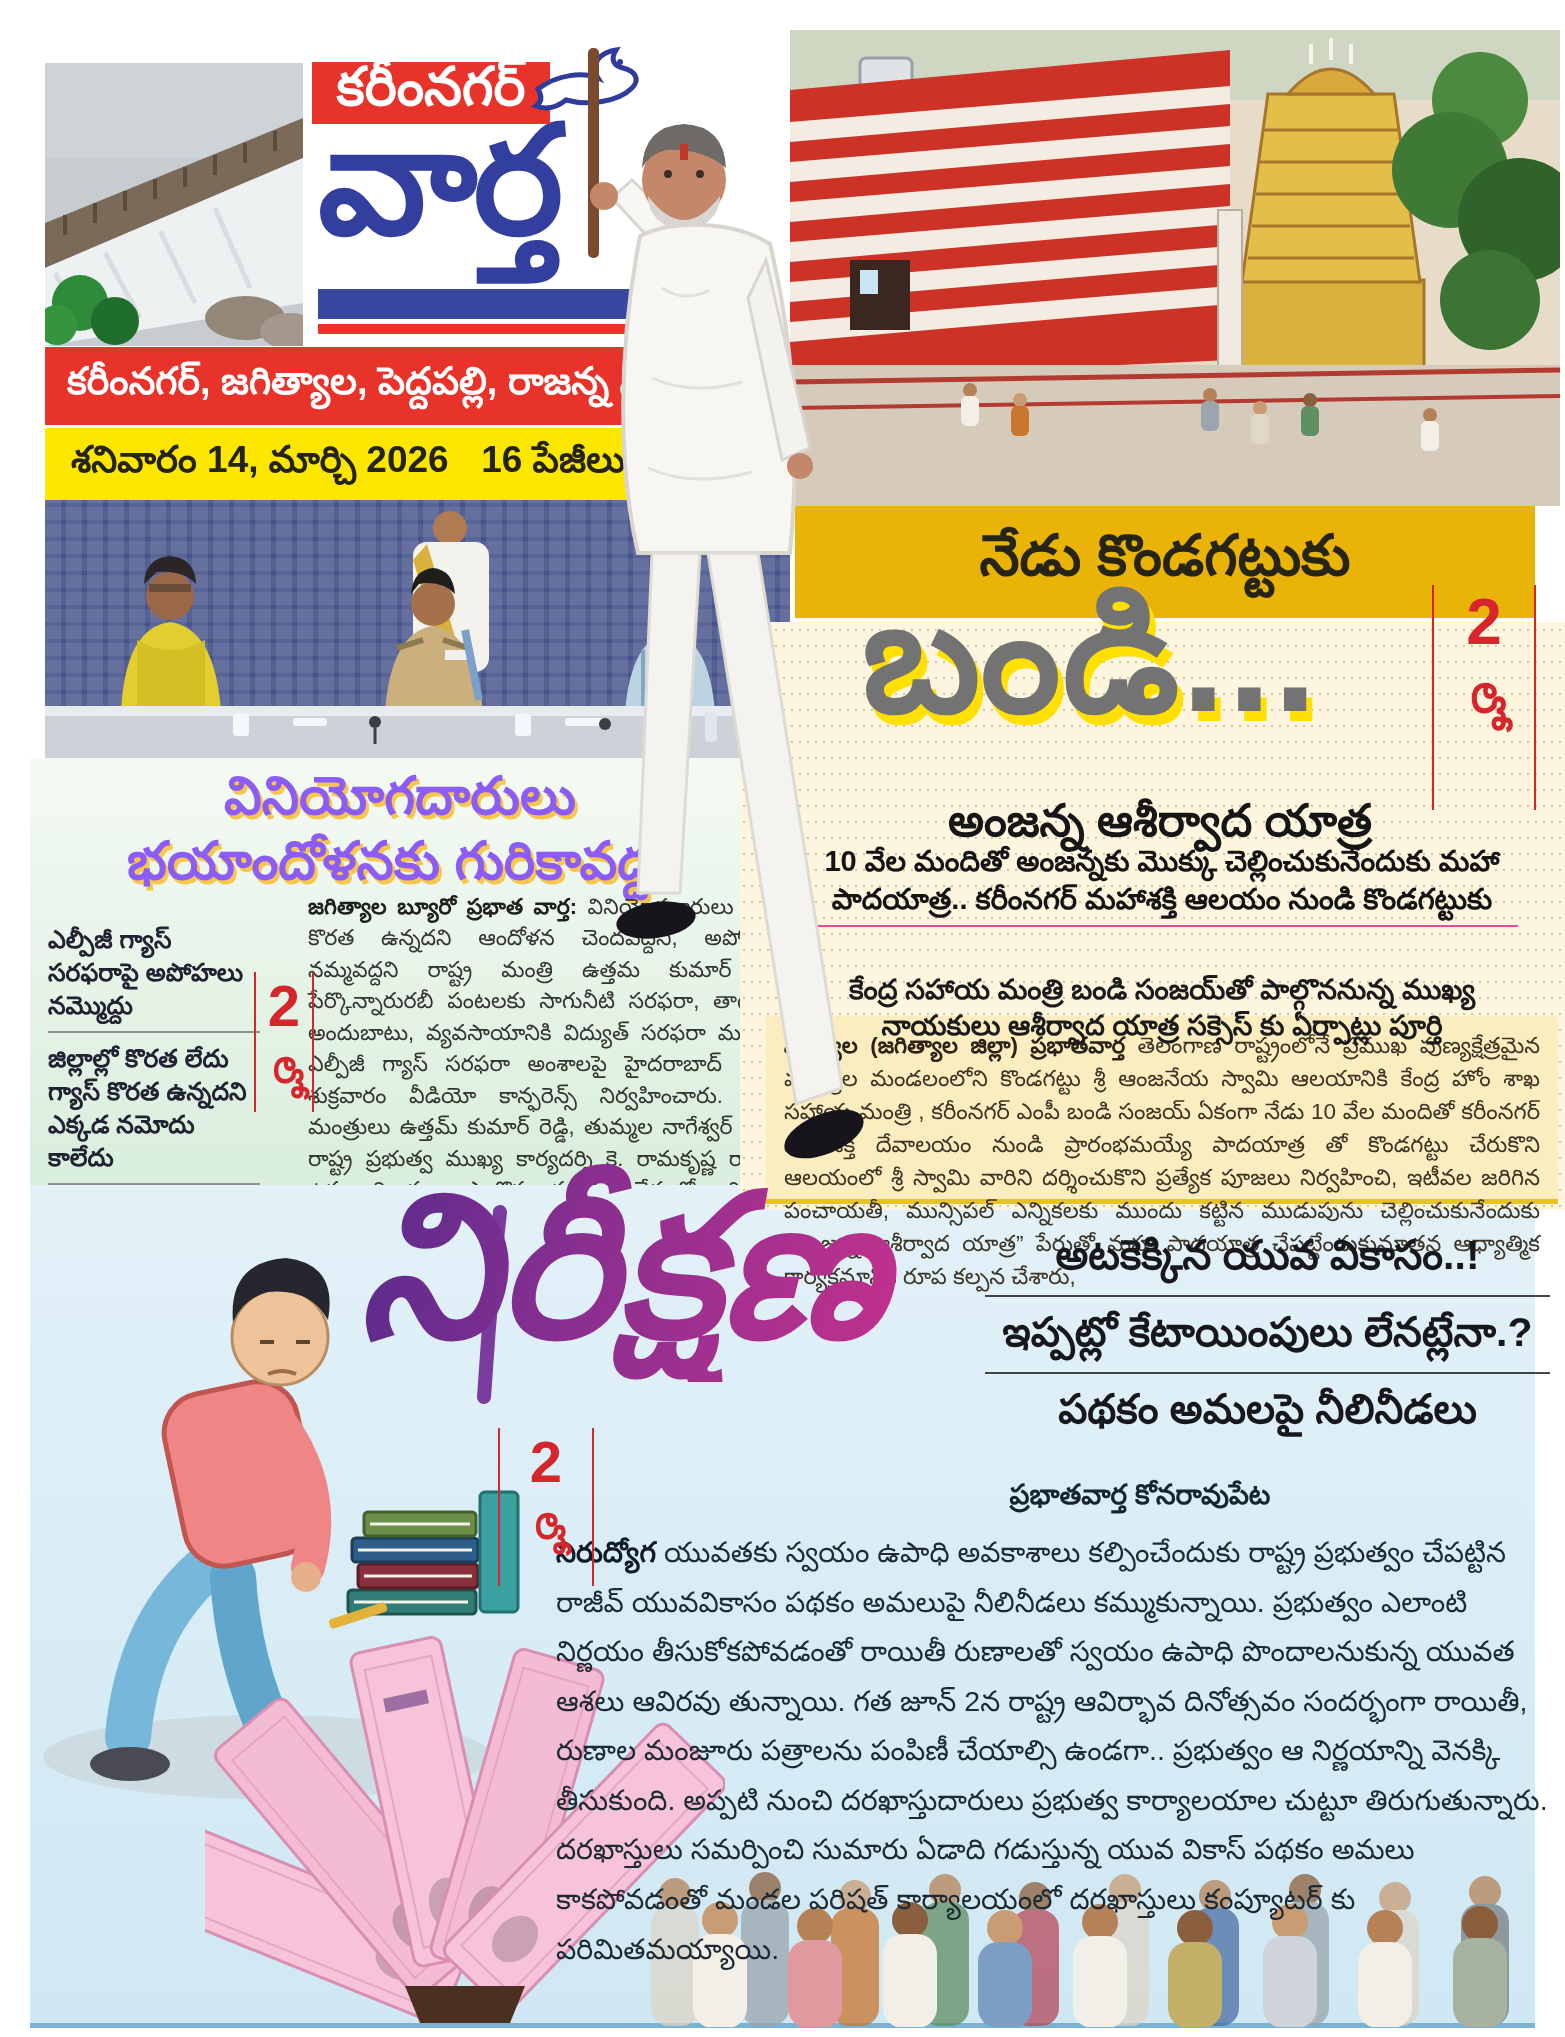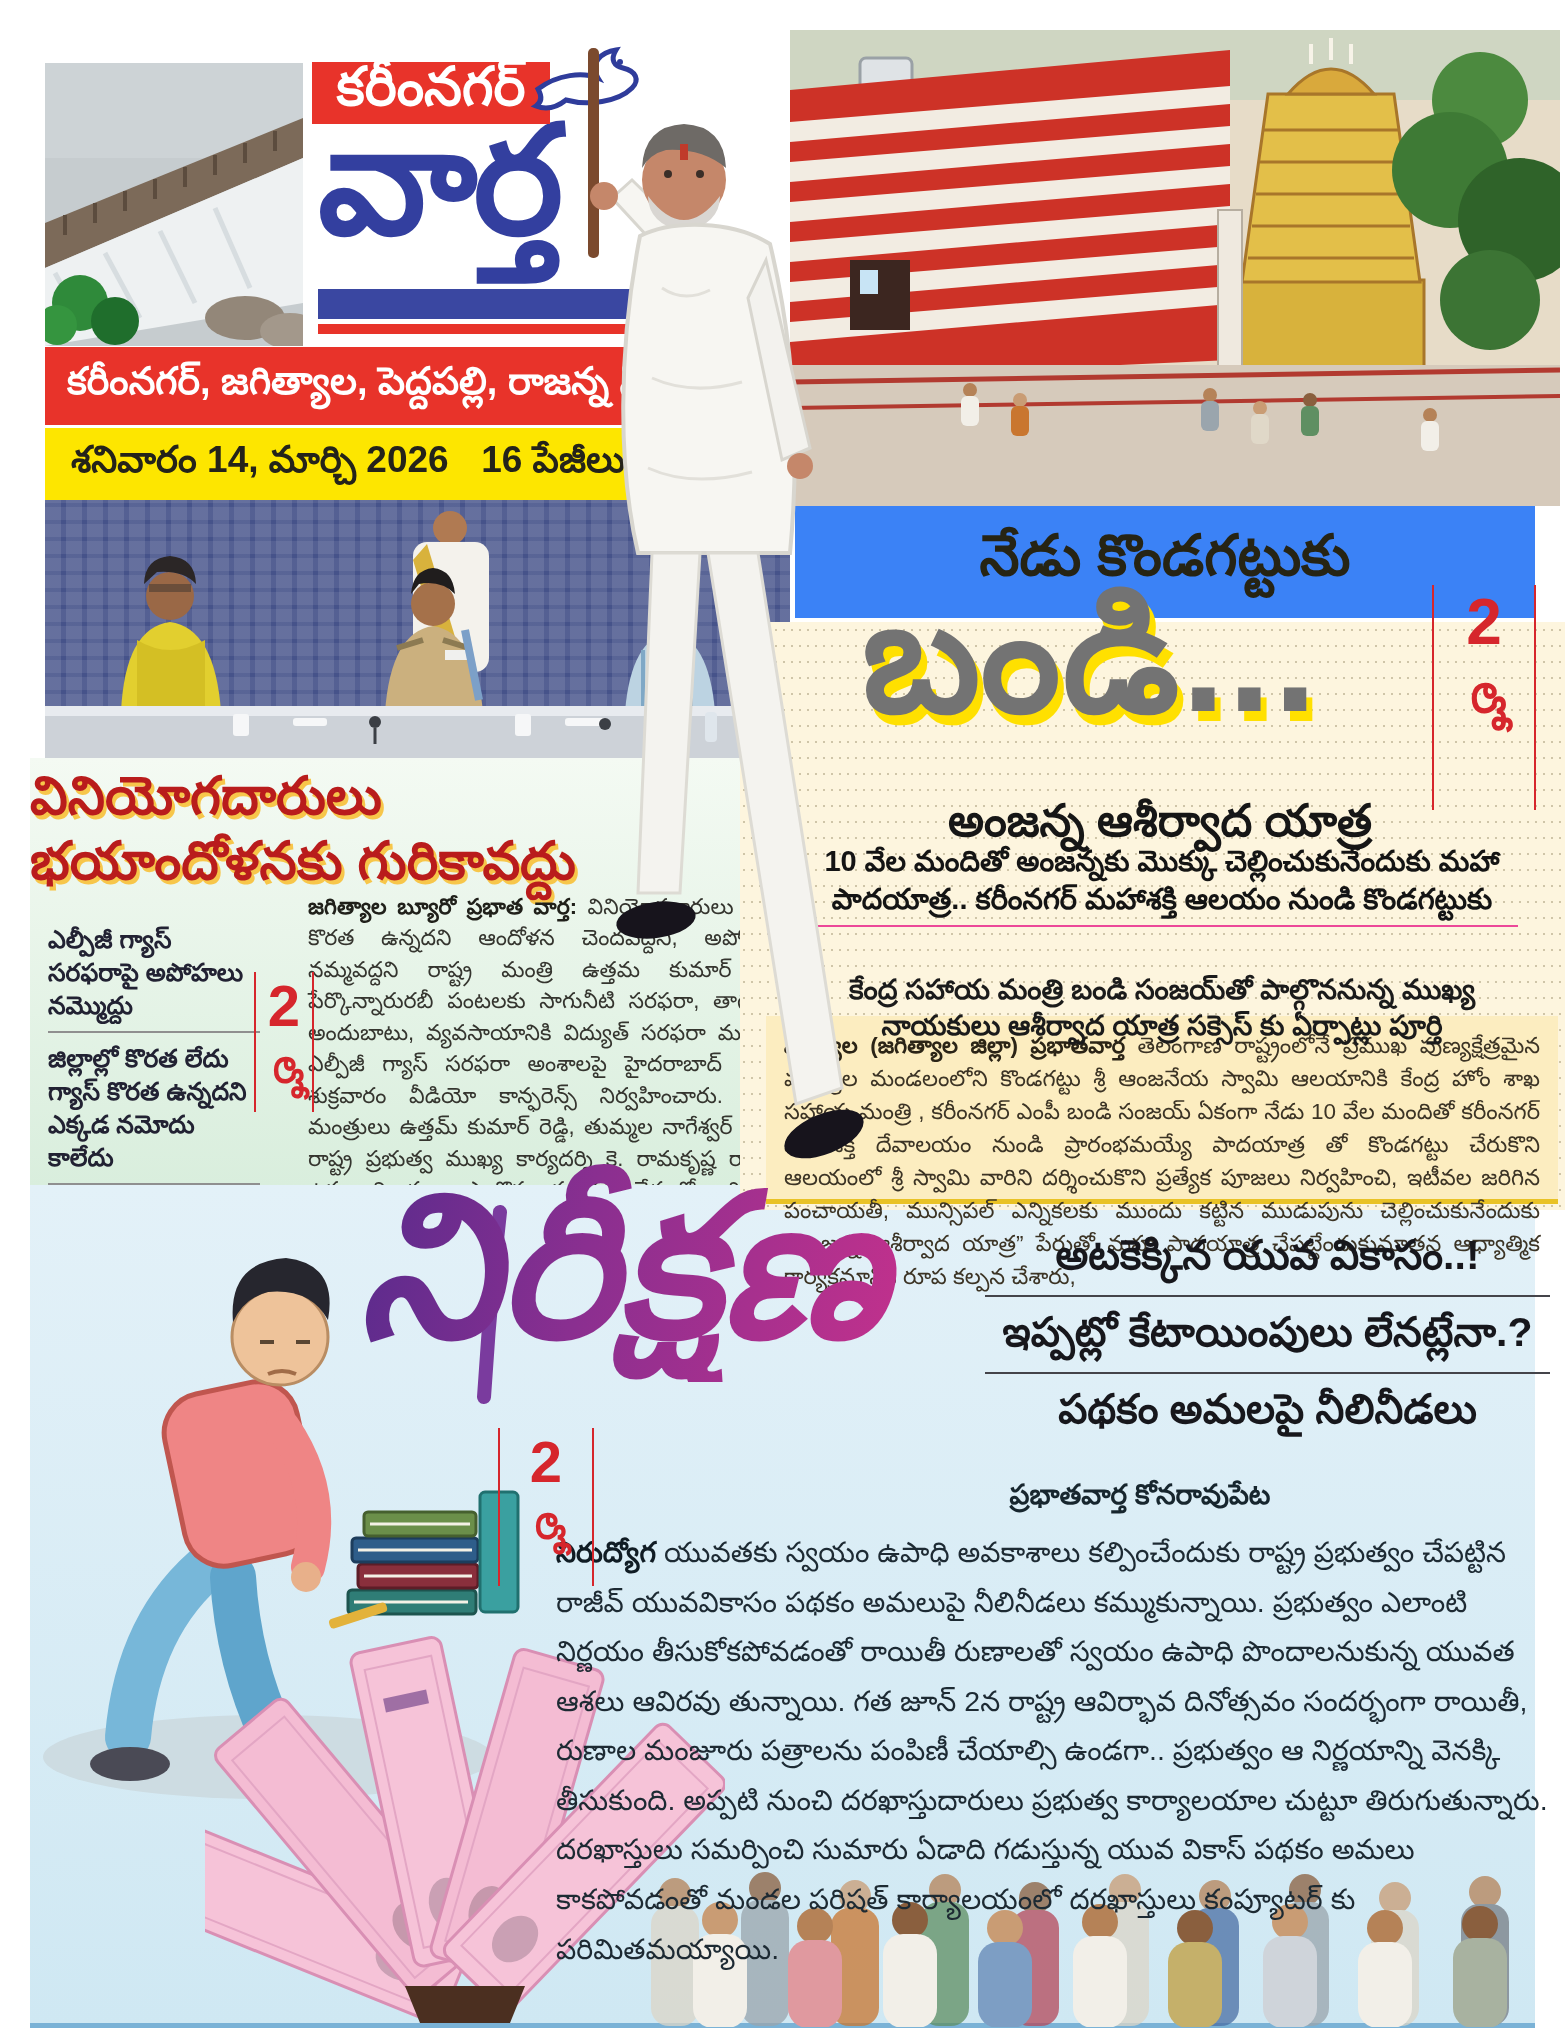--- a/index.html
+++ b/index.html
@@ -17,21 +17,21 @@
   .brand-bar-red{left:318px;top:324px;width:330px;height:10px;background:#e8332a;}
 
   .districts-strip{left:45px;top:347px;width:745px;height:78px;background:#e8332a;color:#ffffff;
                    font-size:38px;font-weight:800;display:flex;align-items:center;padding-left:22px;box-sizing:border-box;}
   .date-strip{left:45px;top:428px;width:745px;height:72px;background:#fde600;color:#24231a;
               font-size:37px;font-weight:800;display:flex;align-items:center;justify-content:space-between;
               padding:0 165px 0 26px;box-sizing:border-box;}
 
   
   .temple-photo{left:790px;top:30px;width:770px;height:476px;overflow:hidden;}
-  .kicker-banner{left:795px;top:506px;width:740px;height:112px;background:#3b82f6;color:#262414;
+  .kicker-banner{left:795px;top:506px;width:740px;height:112px;background:#eab308;color:#262414;
                  font-size:57px;font-weight:800;display:flex;align-items:center;justify-content:center;z-index:2;}
   .dotted-bg{left:740px;top:622px;width:825px;height:588px;background-color:#fdf5de;
              background-image:radial-gradient(circle,#cfc5a8 1.2px,transparent 1.4px);background-size:8px 16px;z-index:1;}
   .lead-headline{left:862px;top:574px;width:580px;font-size:158px;line-height:1.05;font-weight:900;color:#737373;
                  text-shadow:6px 10px 0 #ffe000;z-index:3;letter-spacing:2px;}
   .page-ref{display:flex;flex-direction:column;align-items:center;color:#d6262c;z-index:4;
             border-left:2px solid #d6262c;border-right:2px solid #d6262c;justify-content:flex-start;}
   .page-ref .num{font-weight:800;}
   .page-ref .suf{transform:rotate(90deg);font-weight:800;}
   .lead-ref{left:1432px;top:585px;width:100px;height:225px;}
@@ -44,21 +44,21 @@
   .lead-body-box{left:766px;top:1016px;width:792px;height:188px;background:#fcedc0;border-bottom:5px solid #e9c226;
                  box-sizing:border-box;padding:13px 18px;font-size:22.5px;line-height:1.47;color:#3c3425;z-index:2;text-align:justify;}
   .lead-body-box b{color:#2b2416;}
 
   
   .green-block{left:30px;top:758px;width:770px;height:428px;background:linear-gradient(180deg,#f4faf3,#d9eedd);}
   .meeting-photo{left:45px;top:500px;width:745px;height:258px;overflow:hidden;
                  background:#46538a;
                  background-image:repeating-linear-gradient(90deg,rgba(255,255,255,.10) 0 16px,transparent 16px 21px),
                                   repeating-linear-gradient(0deg,rgba(255,255,255,.08) 0 13px,transparent 13px 17px);}
-  .gas-headline{left:30px;top:764px;width:740px;text-align:left;color:#b91c1c;font-weight:900;line-height:1.22;
+  .gas-headline{left:30px;top:764px;width:740px;text-align:center;color:#8b5cf6;font-weight:900;line-height:1.22;
                 font-size:53px;text-shadow:3px 4px 0 #f7c64a;}
   .gas-points{left:48px;top:914px;width:212px;}
   .gas-point{font-size:25px;line-height:1.32;color:#223;padding:9px 0;border-bottom:2px solid #8f8f8f;font-weight:600;}
   .gas-point:last-child{border-bottom:none;}
   .gas-ref{left:254px;top:972px;width:56px;height:140px;}
   .gas-ref .num{font-size:58px;}
   .gas-ref .suf{font-size:40px;margin-top:10px;}
   .gas-body{left:308px;top:891px;width:482px;font-size:22px;line-height:1.43;color:#35352f;text-align:justify;}
   .gas-body b{color:#20201a;}
 

